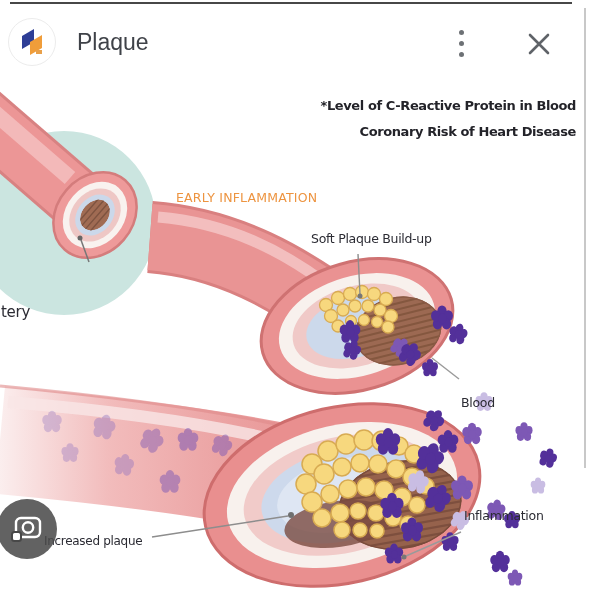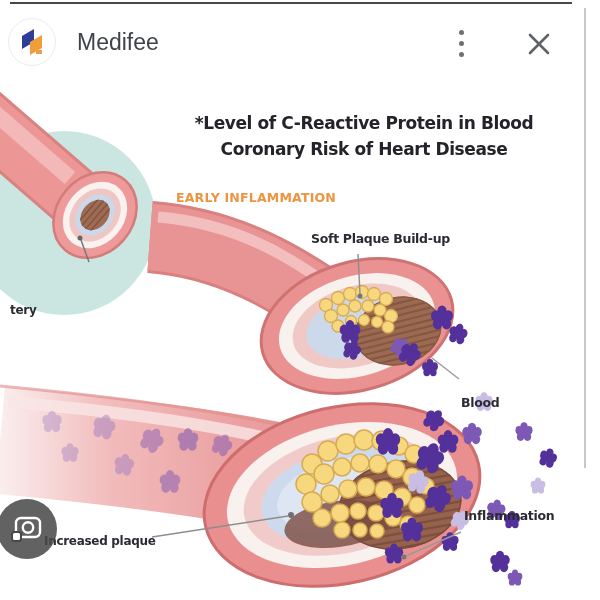--- a/index.html
+++ b/index.html
@@ -9,24 +9,24 @@
   .topline{position:absolute;left:10px;top:2px;width:562px;height:2px;background:#474747;z-index:6;}
   .vline{position:absolute;left:584px;top:8px;width:2px;height:460px;background:#c8c8c8;z-index:6;}
   .logo-wrap{position:absolute;left:8px;top:18px;width:48px;height:48px;border-radius:50%;
              background:#fff;border:1px solid #ececec;z-index:6;box-sizing:border-box;}
   .app-name{position:absolute;left:77px;top:29px;font-size:23px;font-weight:500;color:#3f4248;z-index:6;}
   .kebab{position:absolute;left:455px;top:28px;width:14px;height:34px;z-index:6;cursor:pointer;}
   .kebab i{position:absolute;left:4px;width:5px;height:5px;border-radius:50%;background:#6d7175;}
   .kebab i:nth-child(1){top:2px}.kebab i:nth-child(2){top:13px}.kebab i:nth-child(3){top:24px}
   .close-x{position:absolute;left:521px;top:26px;width:36px;height:36px;z-index:6;cursor:pointer;}
   
-  .lbl{position:absolute;font-family:"DejaVu Sans",sans-serif;font-weight:bold;color:#2b2b33;
+  .lbl{position:absolute;font-family:"DejaVu Sans",sans-serif;font-weight:normal;color:#2b2b33;
        white-space:nowrap;z-index:2;letter-spacing:-0.3px;}
-  .title-line{position:absolute;left:152px;width:424px;text-align:center;font-family:"DejaVu Sans",sans-serif;
-       font-weight:bold;font-size:17px;letter-spacing:-0.4px;color:#232329;z-index:2;white-space:nowrap;margin-top:15px;}
+  .title-line{position:absolute;left:152px;width:424px;text-align:right;font-family:"DejaVu Sans",sans-serif;
+       font-weight:bold;font-size:13px;letter-spacing:-0.4px;color:#232329;z-index:2;white-space:nowrap;}
   .orange{color:#ed9440;letter-spacing:0.2px;}
   .callout{font-size:12.5px;}
   
   #fig{position:absolute;left:0;top:90px;width:600px;height:510px;z-index:1;}
   
   .lens{position:absolute;left:-3px;top:499px;width:60px;height:60px;border-radius:50%;
         background:rgba(72,72,72,0.86);z-index:3;display:flex;align-items:center;justify-content:center;cursor:pointer;}
 </style>
 </head>
 <body>
@@ -36,21 +36,21 @@
   <div class="topline"></div>
   <div class="vline"></div>
 
   <div class="logo-wrap">
     <svg width="46" height="46" viewBox="0 0 46 46">
       <path d="M25 10 L25 23 L13 30 L13 17 Z" fill="#2e3e96"></path>
       <path d="M21 36 L21 23 L33 16 L33 29 Z" fill="#f09d3a"></path>
       <path d="M27 31 L33 31 L33 35 L27 35 Z" fill="#e8a04a"></path>
     </svg>
   </div>
-  <div class="app-name">Medifee</div>
+  <div class="app-name">Plaque</div>
   <div class="kebab">
       <i></i>
       <i></i>
       <i></i>
     </div>
   <div class="close-x">
     <svg width="36" height="36" viewBox="0 0 36 36">
       <path d="M9 9 L27 27 M27 9 L9 27" stroke="#5f6368" stroke-width="2.6" stroke-linecap="round"></path>
     </svg>
   </div>
@@ -244,21 +244,21 @@
     </g>
   </svg>
 
   <div class="title-line" style="top:98px">*Level of C-Reactive Protein in Blood</div>
   <div class="title-line" style="top:124px">Coronary Risk of Heart Disease</div>
 
   <div class="lbl orange callout" style="left:176px;top:190px">EARLY INFLAMMATION</div>
 
   <div class="lbl callout" style="left:311px;top:231px">Soft Plaque Build-up</div>
 
-  <div class="lbl" style="left:10px;top:303px;font-size:12px">tery</div>
+  <div class="lbl" style="left:1px;top:303px;font-size:15px">tery</div>
 
   <div class="lbl callout" style="left:461px;top:395px">Blood</div>
 
   <div class="lbl callout" style="left:464px;top:508px">Inflammation</div>
 
   <div class="lbl" style="left:44px;top:534px;font-size:12px">Increased plaque</div>
 
   <div class="lens">
     <svg width="34" height="32" viewBox="0 0 34 32">
       <rect x="6" y="5" width="24" height="19" rx="5" fill="none" stroke="#ffffff" stroke-width="2.4"></rect>

